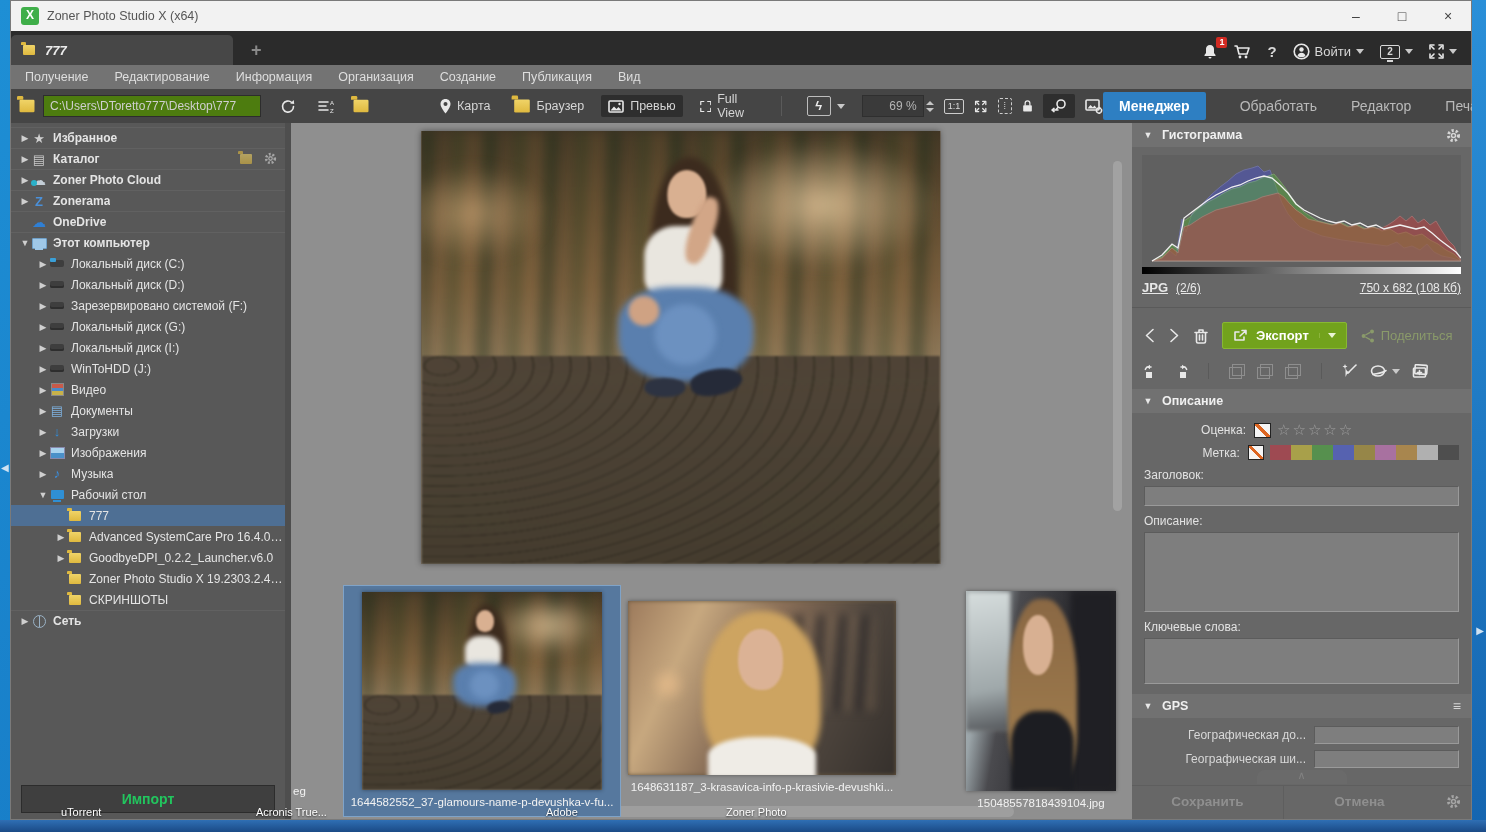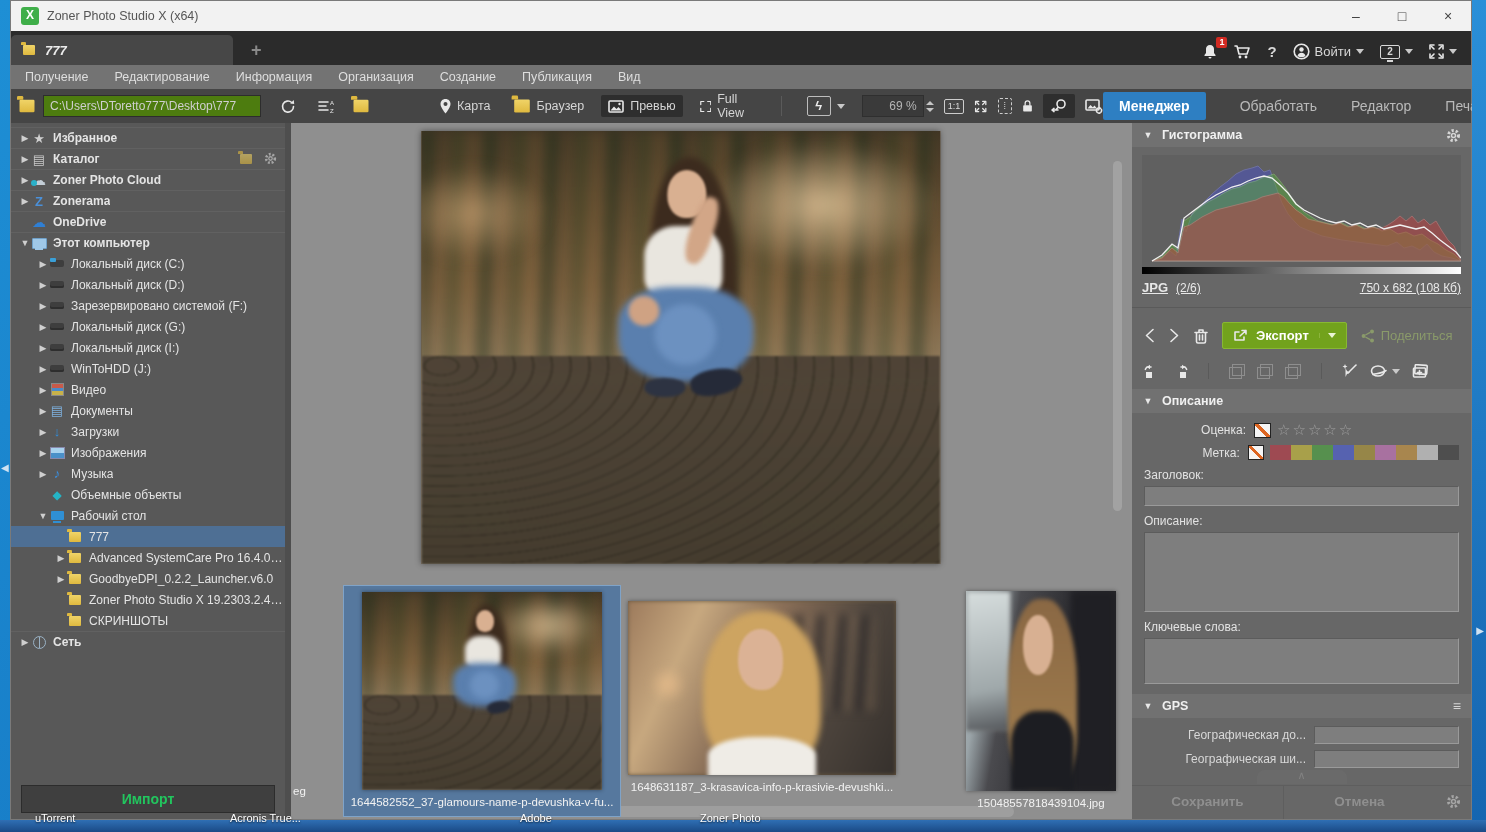--- a/index.html
+++ b/index.html
@@ -182,21 +182,21 @@
   .gps-input { flex:1; height:18px; background:#7e7e7e; border:1px solid #9a9a9a; border-top-color:#5c5c5c; border-left-color:#5c5c5c; }
   .rp-bottom { margin-top:auto; display:flex; align-items:center; border-top:1px solid #5e5e5e; height:34px; flex:0 0 auto; position:relative; }
   .rp-btn { flex:1; text-align:center; color:#8f8f8f; font-size:13.5px; font-weight:bold; height:100%; line-height:32px; }
   .rp-btn + .rp-btn { border-left:1px solid #5e5e5e; }
   .rp-gear { width:36px; text-align:center; color:#9a9a9a; }
   .collapse-tab { position:absolute; top:-16px; left:50%; transform:translateX(-50%); width:90px; height:14px; background:#6e6e6e; border-radius:8px 8px 0 0; opacity:.55; }
   .collapse-tab::after { content:"∧"; position:absolute; left:50%; top:-1px; transform:translateX(-50%); color:#999; font-size:11px; }
 
   
   .taskbar { position:absolute; left:0; right:0; bottom:0; height:12px; background:linear-gradient(#2f6fb4,#1a4a86); display:flex; color:#fff; font-size:11px; }
-  .tk-item { position:absolute; bottom:8px; white-space:nowrap; text-shadow:0 1px 2px rgba(0,0,0,.7); }
+  .tk-item { position:absolute; bottom:14px; white-space:nowrap; text-shadow:0 1px 2px rgba(0,0,0,.7);margin-left:26px; }
   .edge-right { position:absolute; right:0; top:0; width:14px; height:832px; background:linear-gradient(180deg,#2a8fd8,#1565b0); }
   .panel-arrow-left { position:absolute; left:1px; top:462px; color:#cfe2f2; font-size:10px; }
   .panel-arrow-right { position:absolute; right:2px; top:625px; color:#cfe2f2; font-size:10px; z-index:5; }
 
   svg .st { fill:none; stroke:#e8e8e8; stroke-width:1.6; stroke-linecap:round; stroke-linejoin:round; }
   svg .stf { fill:#e8e8e8; stroke:none; }
 </style>
 </head>
 <body>
 
@@ -450,25 +450,20 @@
           </div>
           <div class="trow" style="padding-left: 26px;">
             <span class="texp">▶</span>
             <span class="tico ti-img"></span>
             <span class="tlabel">Изображения</span>
           </div>
           <div class="trow" style="padding-left: 26px;">
             <span class="texp">▶</span>
             <span class="tico ti-music"></span>
             <span class="tlabel">Музыка</span>
-          </div>
-          <div class="trow" style="padding-left: 26px;">
-            <span class="texp"></span>
-            <span class="tico ti-cube"></span>
-            <span class="tlabel">Объемные объекты</span>
           </div>
           <div class="trow" style="padding-left: 26px;">
             <span class="texp">▼</span>
             <span class="tico ti-desktop"></span>
             <span class="tlabel">Рабочий стол</span>
           </div>
           <div class="trow sel" style="padding-left: 44px;">
             <span class="texp"></span>
             <span class="tico ti-folder"></span>
             <span class="tlabel">777</span>

